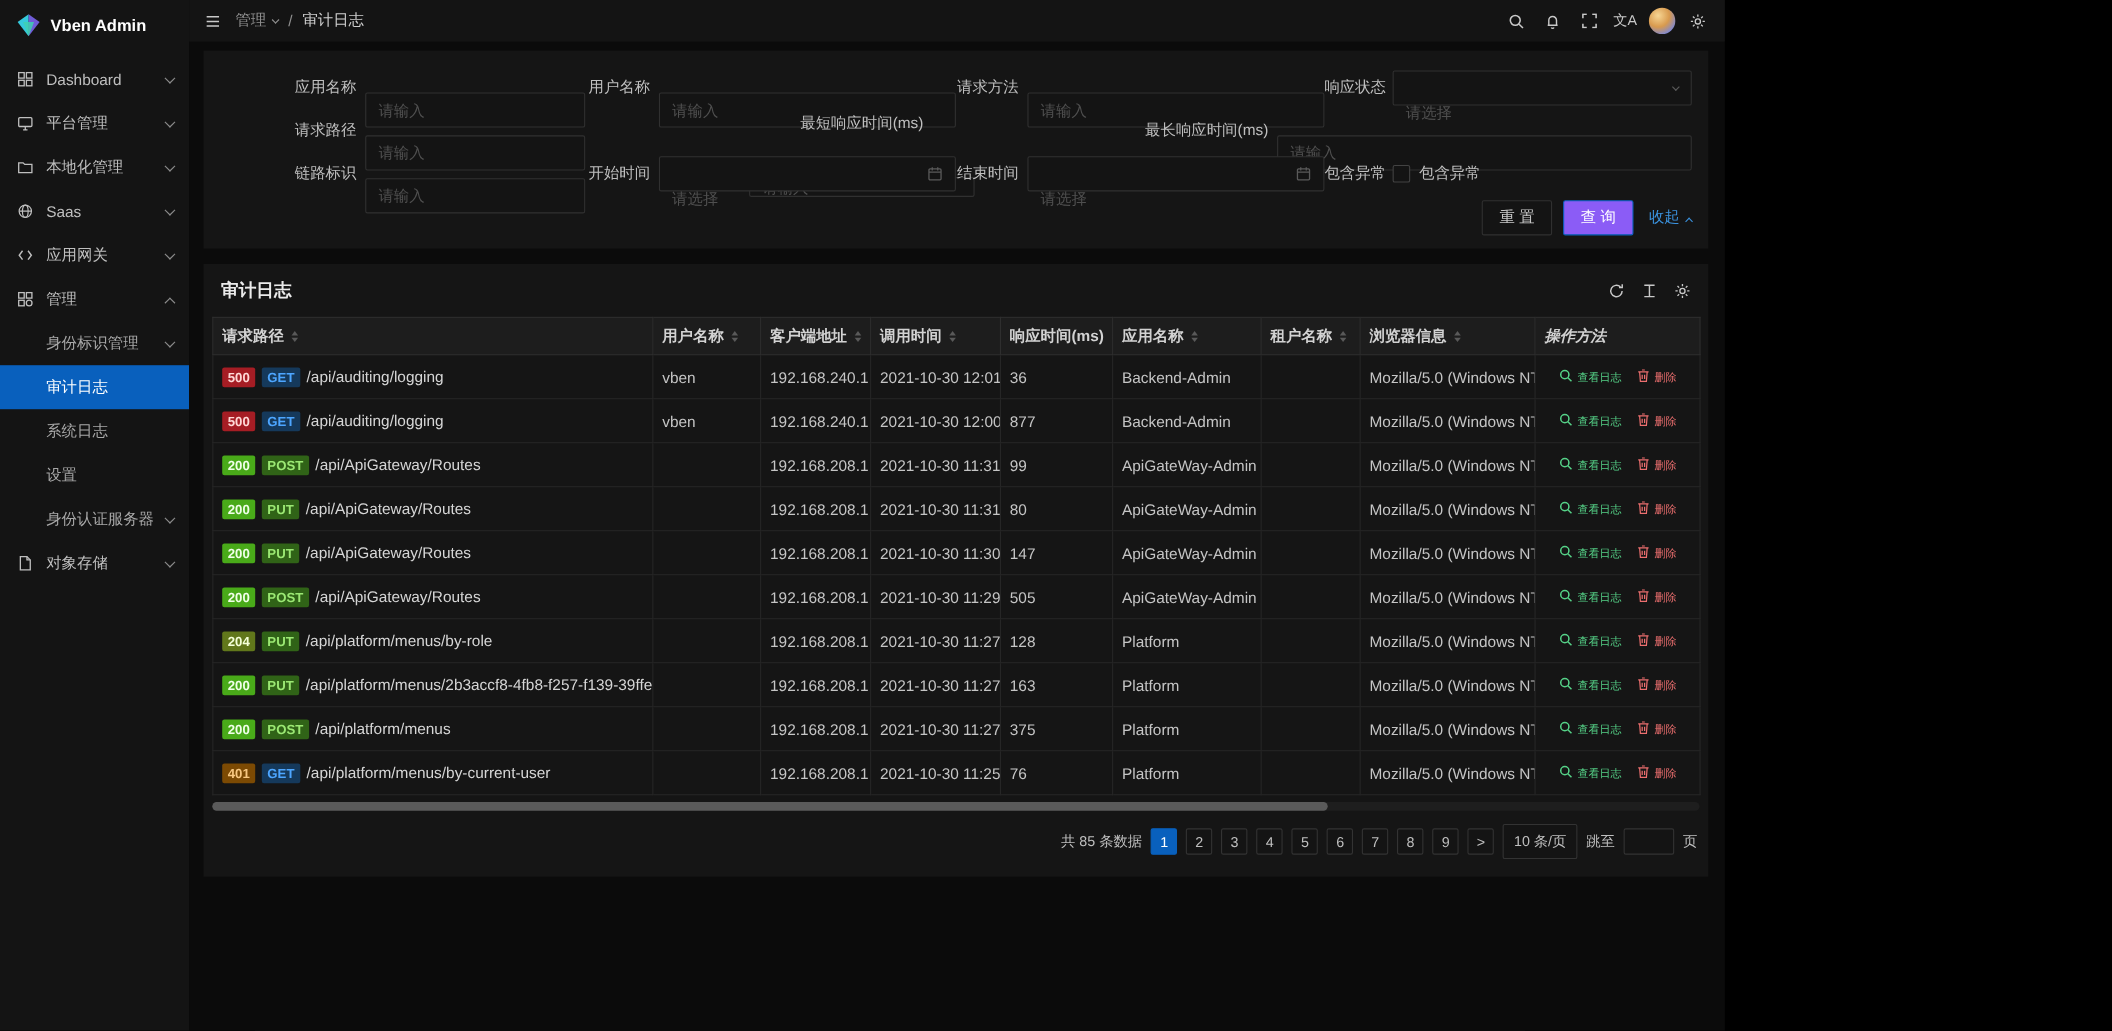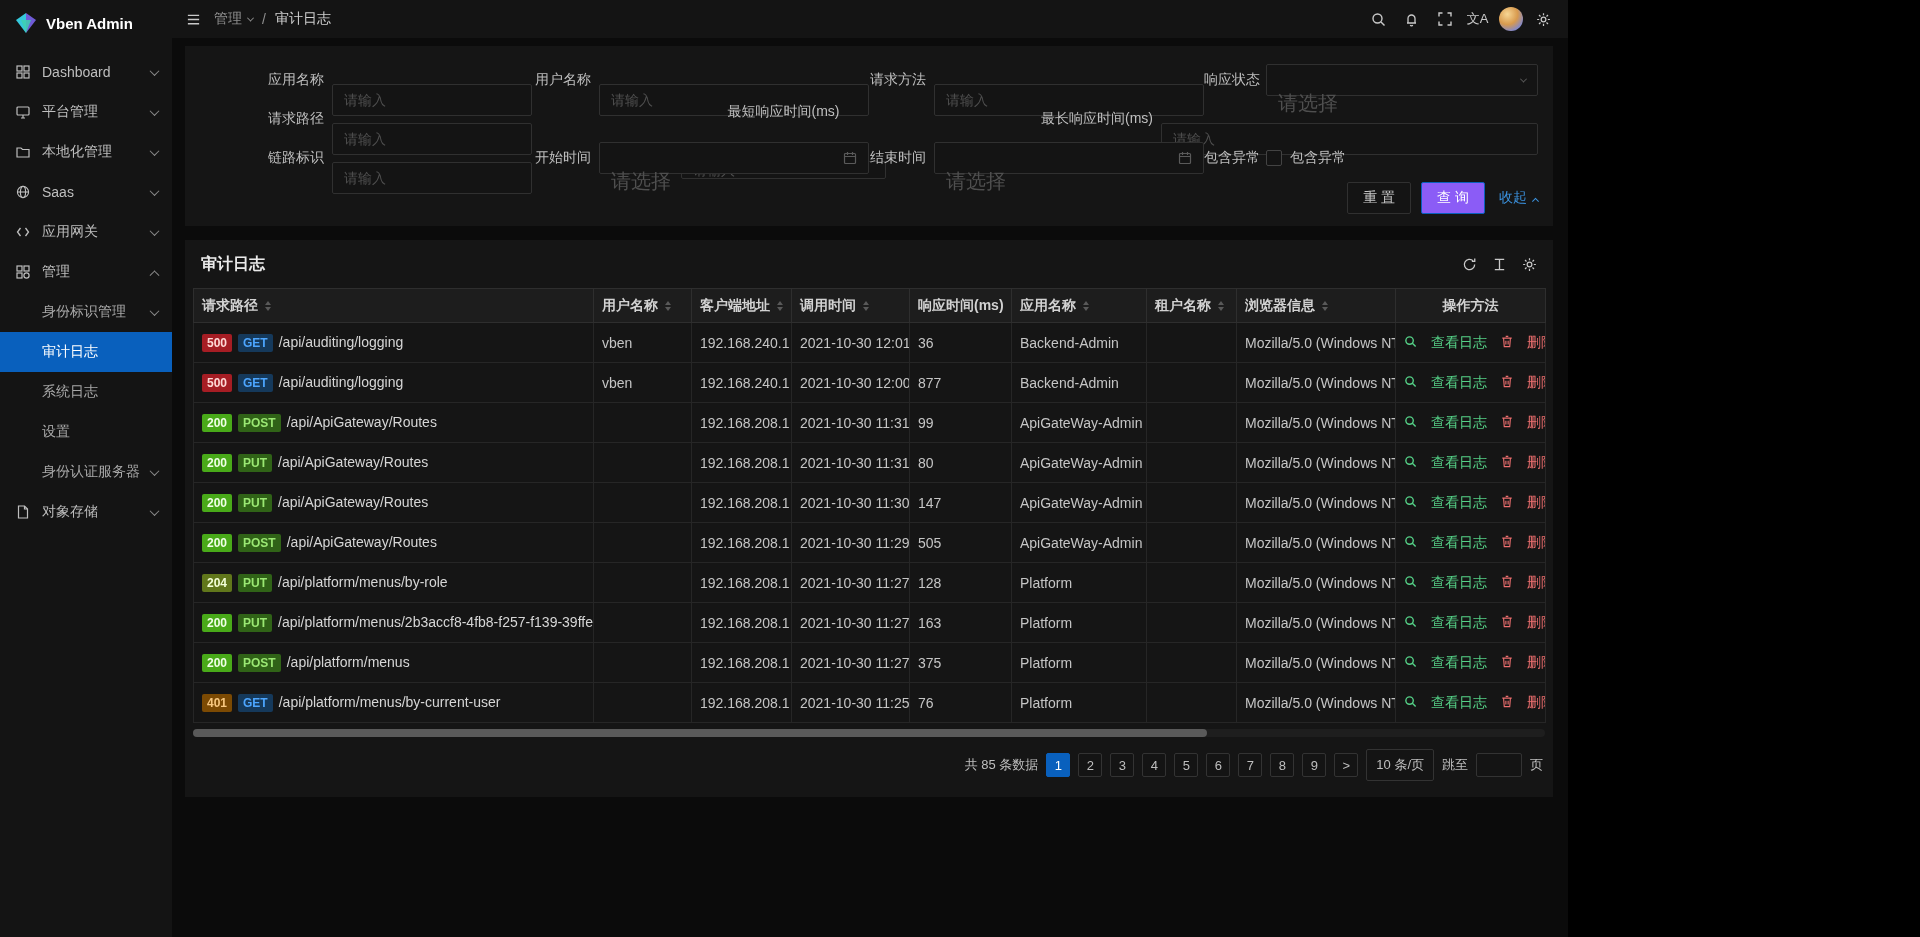--- a/index.html
+++ b/index.html
@@ -43,53 +43,53 @@
   .panel { background:#151515; }
 
   
   .filter { padding:18px 15px 12px 0; margin-bottom:14px; }
   .f-row { display:flex; margin-bottom:7px; }
   .f-cell { display:flex; align-items:center; height:32px; }
   .f-label { font-size:14px; color:#bfbfbf; text-align:right; padding-right:8px; flex:none; white-space:nowrap; overflow:hidden; }
   .fi { flex:1; min-width:0; height:32px; background:#141414; border:1px solid #303030; border-radius:2px; color:#c9c9c9; font-size:14px; padding:0 11px; font-family:"Liberation Sans",sans-serif;margin-top:40px; }
   .fi::placeholder { color:#4f4f4f; }
   .f-select,.f-date { flex:1; min-width:0; height:32px; background:#141414; border:1px solid #303030; border-radius:2px; display:flex; align-items:center; justify-content:space-between; padding:0 11px; cursor:pointer; }
-  .ph { color:#4f4f4f; font-size:20px;margin-top:46px; }
+  .ph { color:#4f4f4f; font-size:14px;margin-top:46px; }
   .dim { color:#5a5a5a; display:flex; align-items:center; }
   .checkbox { width:16px; height:16px; border:1px solid #434343; border-radius:2px; background:#141414; flex:none; cursor:pointer; }
   .cb-label { margin-left:8px; color:#bfbfbf; font-size:14px; }
   .f-actions { display:flex; justify-content:flex-end; align-items:center; gap:10px; margin-top:8px; }
   .btn { height:32px; padding:0 15px; border-radius:2px; border:1px solid #303030; background:#141414; color:#c9c9c9; font-size:14px; cursor:pointer; font-family:"Liberation Sans",sans-serif; }
   .btn.primary { background:#8b5cf6; border-color:#0960bd; color:#fff; }
   .collapse-link { color:#3b92de; font-size:14px; display:inline-flex; align-items:center; gap:6px; cursor:pointer; margin-left:4px; }
 
   
   .tablecard { padding:0 8px 0 8px; }
   .card-head { display:flex; align-items:center; justify-content:space-between; height:48px; padding:0 8px; }
   .card-title { font-size:16px; color:#eaeaea; font-weight:600; }
   .card-tools { display:flex; align-items:center; gap:15px; }
   .card-tools button { background:none; border:none; color:#c9c9c9; display:flex; padding:0; cursor:pointer; }
 
   table { width:100%; border-collapse:collapse; table-layout:fixed; }
   thead th { background:#1d1d1d; height:34px; font-size:14px; color:#d2d2d2; font-weight:600; text-align:left; padding:0 8px; border:1px solid #2e2e2e; white-space:nowrap; overflow:hidden; }
   .th-inner { display:inline-flex; align-items:center; }
-  .th-inner.center { width:100%; justify-content:center; }
+  .th-inner.center { width:100%; justify-content:flex-start;font-style:italic; }
   .sorters { display:inline-flex; flex-direction:column; margin-left:7px; cursor:pointer; }
   tbody td { height:40px; font-size:14px; color:#c5c5c5; padding:0 8px; border:1px solid #262626; white-space:nowrap; overflow:hidden; background:#151515; }
   .tc { text-align:center; }
   .badge { display:inline-block; min-width:30px; text-align:center; font-size:12px; line-height:18px; border-radius:2px; padding:0 5px; margin-right:6px; font-weight:bold; }
   .st-500 { background:#a61d24; color:#ffd8d6; }
   .st-200 { background:#49aa19; color:#f0ffe8; }
   .st-204 { background:#61771b; color:#f4ffd8; }
   .st-401 { background:#7c4a03; color:#f8c880; }
   .m-GET  { background:#15395b; color:#4da6ff; }
   .m-POST { background:#306317; color:#9be873; }
   .m-PUT  { background:#306317; color:#9be873; }
   .pathtxt { color:#d6d6d6; }
-  .act { background:none; border:none; font-size:14px; display:inline-flex; align-items:center; gap:14px; cursor:pointer; font-family:"Liberation Sans",sans-serif; }
+  .act { background:none; border:none; font-size:10px; display:inline-flex; align-items:center; gap:4px; cursor:pointer; font-family:"Liberation Sans",sans-serif; }
   .act.view { color:#55d187; margin-right:14px; }
   .act.del { color:#ed6f6f; }
 
   .hscroll { height:8px; margin:6px 0 4px; position:relative; background:#1e1e1e; border-radius:4px; }
   .hthumb { position:absolute; left:0; top:0; height:8px; width:75%; background:#5a5a5a; border-radius:4px; cursor:grab; }
 
   .pager { display:flex; align-items:center; justify-content:flex-end; gap:8px; padding:8px 2px 16px; color:#bfbfbf; font-size:13px; }
   .pages { display:flex; gap:8px; }
   .pbtn { min-width:24px; height:24px; border:1px solid #333; background:#141414; color:#bfbfbf; border-radius:2px; font-size:13px; display:flex; align-items:center; justify-content:center; cursor:pointer; font-family:"Liberation Sans",sans-serif; }
   .pbtn.active { background:#0960bd; border-color:#0960bd; color:#fff; }

